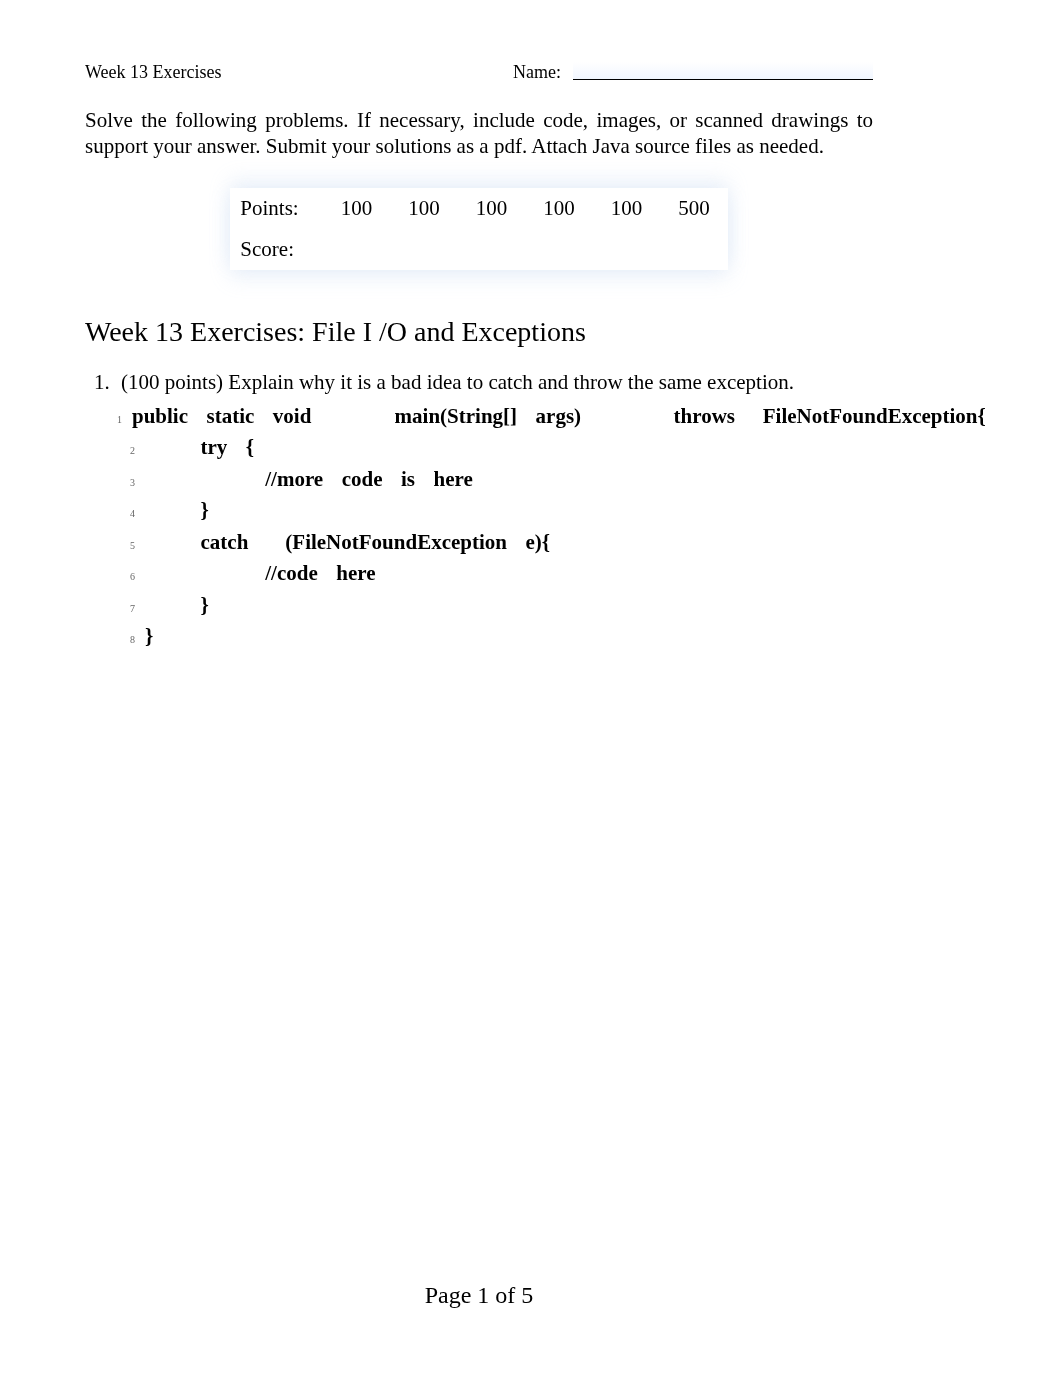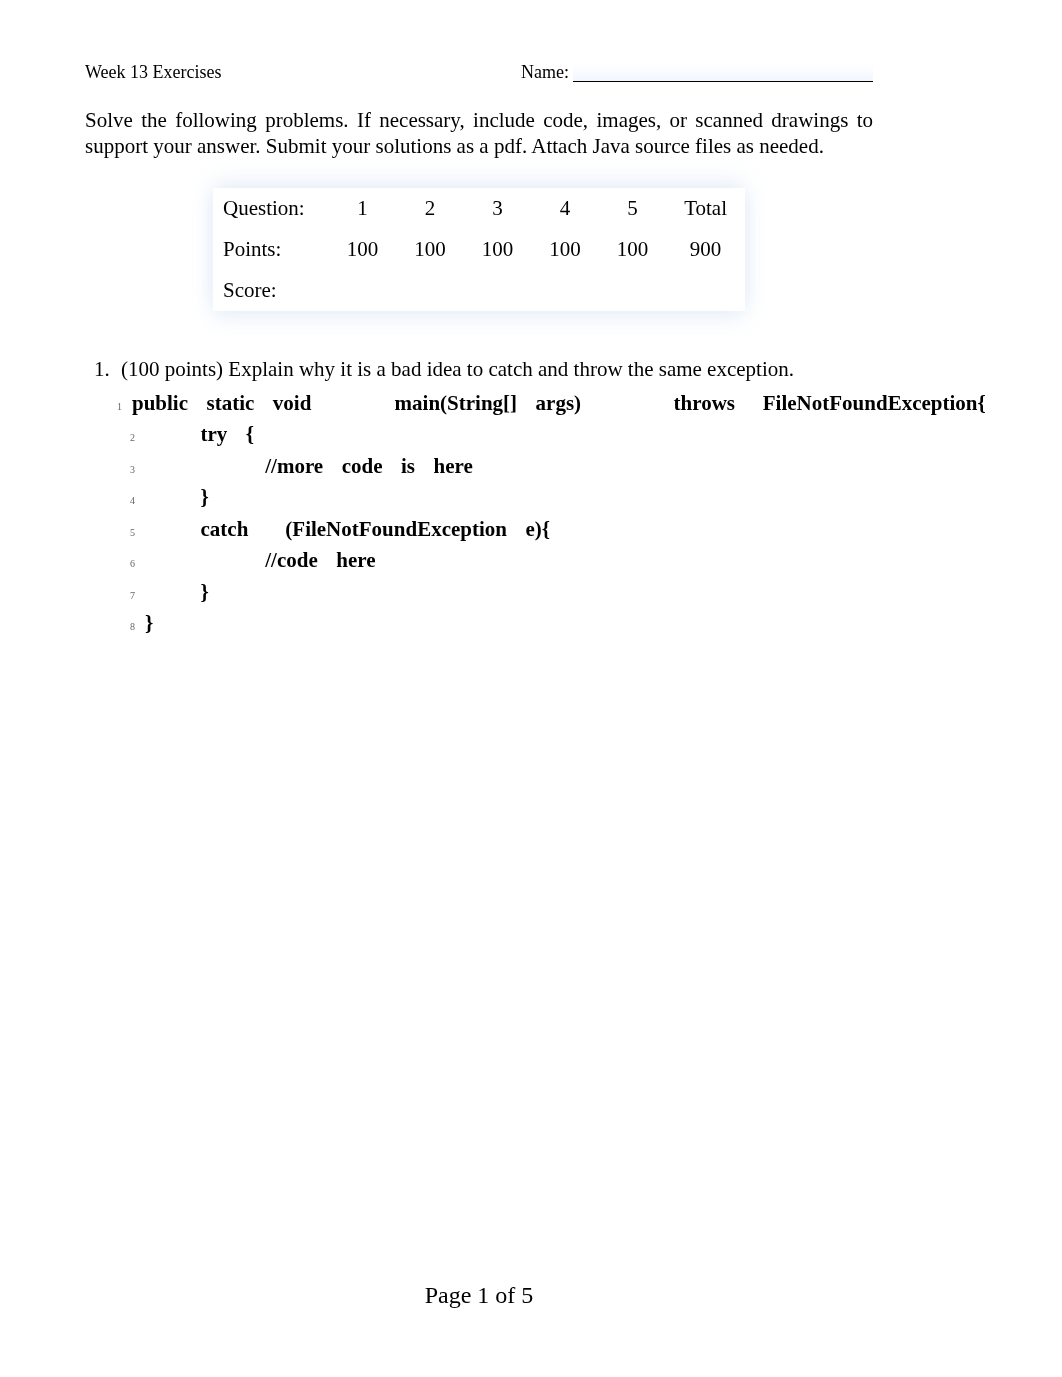--- a/index.html
+++ b/index.html
@@ -18,22 +18,22 @@
   }
   .header-row {
     display: flex;
     justify-content: space-between;
     align-items: flex-end;
     font-size: 18px;
     margin-bottom: 24px;
   }
   .name-field {
     display: flex;
-    align-items: center;
-    gap: 4px;
+    align-items: flex-start;
+    gap: 12px;
   }
   .name-line {
     width: 300px;
     height: 18px;
     border-bottom: 1px solid #000;
     background: linear-gradient(to bottom, rgba(200,220,255,0) 0%, rgba(200,220,255,0.25) 100%);
   }
   .intro {
     font-size: 21px;
     line-height: 1.25;
@@ -119,51 +119,43 @@
       <span>Name:</span>
       <span class="name-line"></span>
     </div>
   </div>
 
   <p class="intro">Solve the following problems.      If necessary, include code, images, or scanned drawings to support your answer. Submit your solutions as a pdf. Attach Java source files as needed.</p>
 
   <div class="score-table-wrap">
     <table class="score blur-halo">
       <tbody>
-          <tr class="score-row">
-        <td class="label">Question:</td>
-        <td>1</td>
-        <td>2</td>
-        <td>3</td>
-        <td>4</td>
-        <td>5</td>
-        <td>Total</td>
-      </tr>
       <tr class="score-row">
         <td class="label">Points:</td>
         <td>100</td>
         <td>100</td>
         <td>100</td>
         <td>100</td>
         <td>100</td>
-        <td>900</td>
+        <td>500</td>
       </tr>
       <tr class="score-row">
         <td class="label">Score:</td>
         <td></td>
         <td></td>
         <td></td>
         <td></td>
         <td></td>
         <td></td>
       </tr>
     </tbody>
       </table>
   </div>
 
+  <h2 class="section-title">Week 13 Exercises: File I   /O and Exceptions</h2>
 
   <ol class="questions">
     <li>
       <div class="q-text">
         <span>(100 points) </span><span>Explain why it is a bad idea to catch and throw the same exception.</span>
       </div>
 
       <div class="code-block">
         <div class="code-line">
             <span class="ln">1</span>

